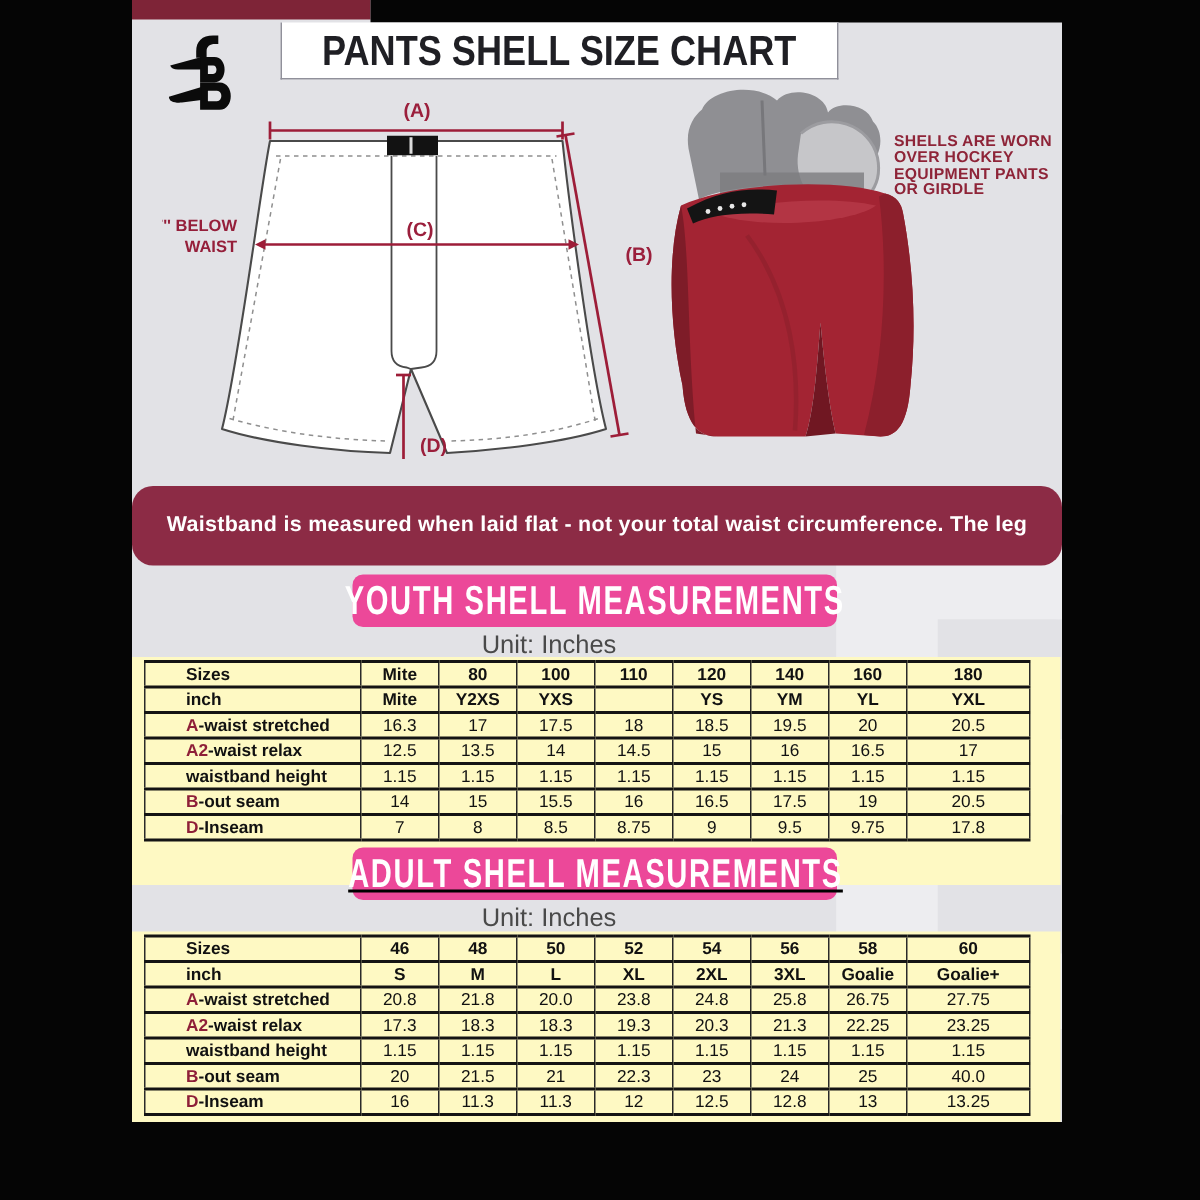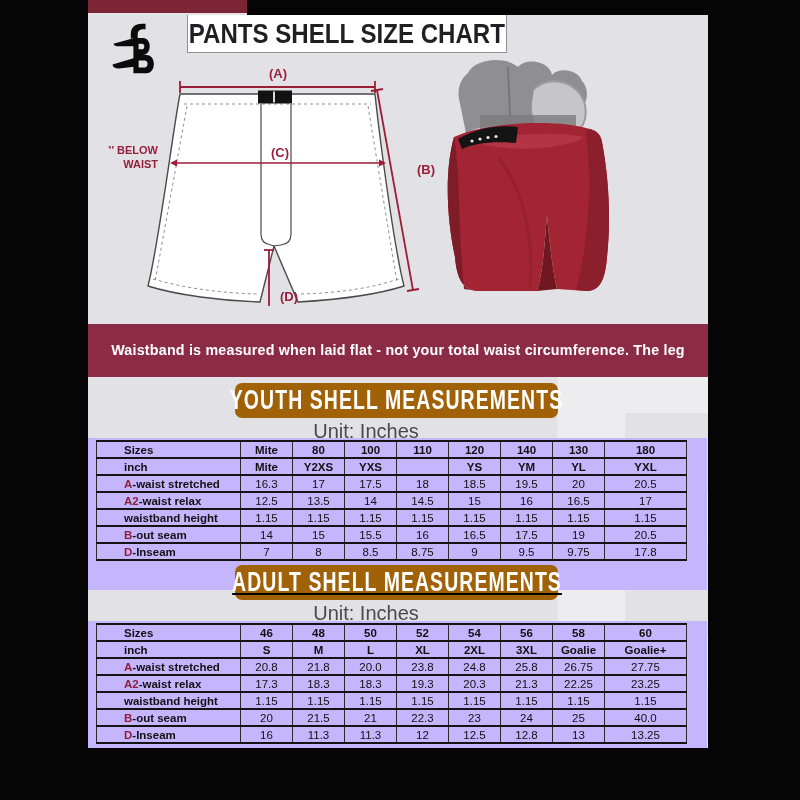--- a/index.html
+++ b/index.html
@@ -13,49 +13,49 @@
 
   .watermark { position:absolute; z-index:1; left:438px; top:348px;
                font-size:470px; font-weight:bold; color:#EDEDF0; line-height:0.75;
                letter-spacing:-10px; }
 
   .topstrip-maroon { position:absolute; left:0; top:0; width:159px; height:13px; background:#7E2437; z-index:3; }
   .topstrip-black  { position:absolute; left:159px; top:0; width:461px; height:15px; background:#050505; z-index:3; }
 
   .logo { position:absolute; left:22px; top:20px; width:52px; height:56px; z-index:4; }
 
-  .titlebox { position:absolute; left:99px; top:15px; width:320px; height:38px; background:#FFFFFF;
+  .titlebox { position:absolute; left:99px; top:15px; width:372px; height:38px; background:#FFFFFF;
               border:1px solid #90909A; border-top:none; display:flex; align-items:center; justify-content:center; z-index:4; }
   .titlebox .cond { transform:scaleX(0.86); font-size:28px; font-weight:600; color:#1F1F24; letter-spacing:0; }
   .datebox { position:absolute; left:503px; top:13px; width:117px; height:40px; background:#8C2B45;
              display:flex; align-items:center; justify-content:center; z-index:4; }
   .datebox .cond { transform:scaleX(0.82); font-size:27px; font-weight:700; color:#fff; letter-spacing:0.5px; }
   .cond { display:inline-block; white-space:nowrap; }
 
   .diagram { position:absolute; left:20px; top:58px; width:340px; height:256px; }
   .photo   { position:absolute; left:350px; top:57px; width:215px; height:255px; }
 
   .sidenote { position:absolute; left:508px; top:89px; width:112px; color:#8E2438;
               font-size:10.5px; font-weight:700; line-height:10.8px; letter-spacing:0.2px; }
 
   .banner { position:absolute; left:0; top:324px; width:620px; height:53px; background:#8C2B45;
-            display:flex; flex-direction:column; justify-content:center; text-align:center; }
+            display:flex; flex-direction:column; justify-content:center; text-align:center;border-radius:14px; }
   .banner div { color:#fff; font-size:14.3px; font-weight:600; line-height:17.4px; letter-spacing:0.2px; }
 
-  .secbox { position:absolute; left:147px; width:323px; height:35px; background:#a16207; border-radius:7px;
+  .secbox { position:absolute; left:147px; width:323px; height:35px; background:#ec4899; border-radius:7px;
             display:flex; align-items:center; justify-content:center; }
   .secbox .cond { transform:scaleX(0.72); font-size:27px; font-weight:700; color:#fff; letter-spacing:1.5px; }
   .secbox.youth { top:383px; }
   .secbox.adult { top:565px;text-decoration:underline; }
 
-  .unit { position:absolute; left:0; width:556px; text-align:center; color:#4A4A4A; font-size:20px; }
+  .unit { position:absolute; left:0; width:556px; text-align:center; color:#4A4A4A; font-size:17px; }
   .unit.youth { top:420px; }
   .unit.adult { top:602px; }
 
-  .panel { position:absolute; left:0; width:619px; height:152px; background:#c4b5fd; }
+  .panel { position:absolute; left:0; width:619px; height:152px; background:#fef9c3; }
   .panel.youth { top:438px; }
   .panel.adult { top:621px; }
 
   table.size { border-collapse:collapse; margin:2px 0 0 8px; table-layout:fixed; width:590px; }
   table.size td { border-left:1px solid #2A2A2A; border-right:1px solid #2A2A2A;
                   border-top:2px solid #141414; border-bottom:2px solid #141414;
                   height:17px; font-size:11.5px; color:#111; padding:0; }
   td.lbl { text-align:left; padding-left:27px !important; font-weight:700; }
   td.val { text-align:center; }
   tr.hdr td.val { font-weight:700; }
@@ -154,20 +154,26 @@
         <path d="M40,86 C70,76 120,74 146,80 C130,92 70,96 40,86 Z" fill="#B93D4C" opacity="0.7"></path>
         <path d="M60,100 C90,140 95,190 92,230" stroke="#8C1F2C" stroke-width="3" fill="none" opacity="0.6"></path>
         <path d="M20,82 C42,70 60,68 80,70 L78,86 C56,84 36,86 24,92 Z" fill="#141414"></path>
         <circle cx="34" cy="84" r="1.6" fill="#E8E8E8"></circle>
           <circle cx="42" cy="82" r="1.6" fill="#E8E8E8"></circle>
         <circle cx="50" cy="80.5" r="1.6" fill="#E8E8E8"></circle>
           <circle cx="58" cy="79.5" r="1.6" fill="#E8E8E8"></circle>
       </g>
     </svg>
 
+    <div class="sidenote layer2">
+      <div>SHELLS ARE WORN</div>
+      <div>OVER HOCKEY</div>
+      <div>EQUIPMENT PANTS</div>
+      <div>OR GIRDLE</div>
+    </div>
 
     <div class="banner layer2">
       <div>Waistband is measured when laid flat - not your total waist circumference. The leg</div>
     </div>
 
     <div class="secbox youth layer2">
       <span class="cond">YOUTH SHELL MEASUREMENTS</span>
     </div>
     <div class="unit youth layer2">Unit: Inches</div>
     <div class="panel youth layer2">
@@ -185,21 +191,21 @@
         </colgroup>
         <tbody>
             <tr class="hdr">
               <td class="lbl"><span class="pfx"></span><span>Sizes</span></td>
               <td class="val">Mite</td>
               <td class="val">80</td>
               <td class="val">100</td>
               <td class="val">110</td>
               <td class="val">120</td>
               <td class="val">140</td>
-              <td class="val">130</td>
+              <td class="val">160</td>
               <td class="val">180</td>
             </tr>
             <tr class="hdr">
               <td class="lbl"><span class="pfx"></span><span>inch</span></td>
               <td class="val">Mite</td>
               <td class="val">Y2XS</td>
               <td class="val">YXS</td>
               <td class="val"></td>
               <td class="val">YS</td>
               <td class="val">YM</td>

